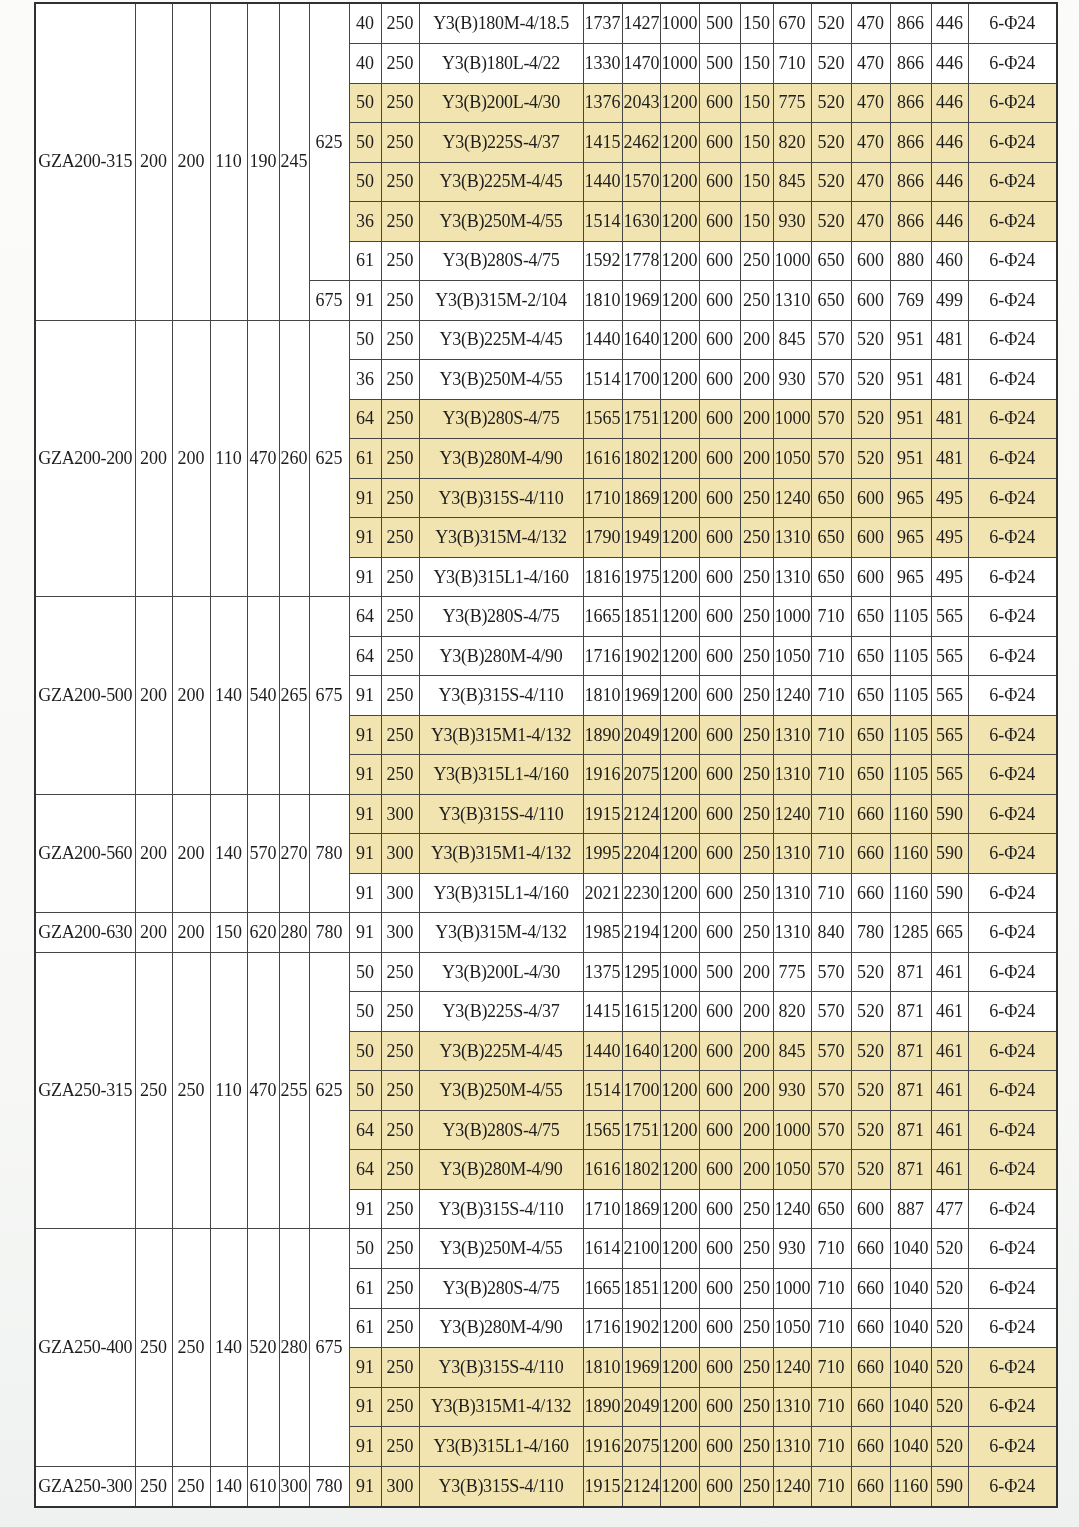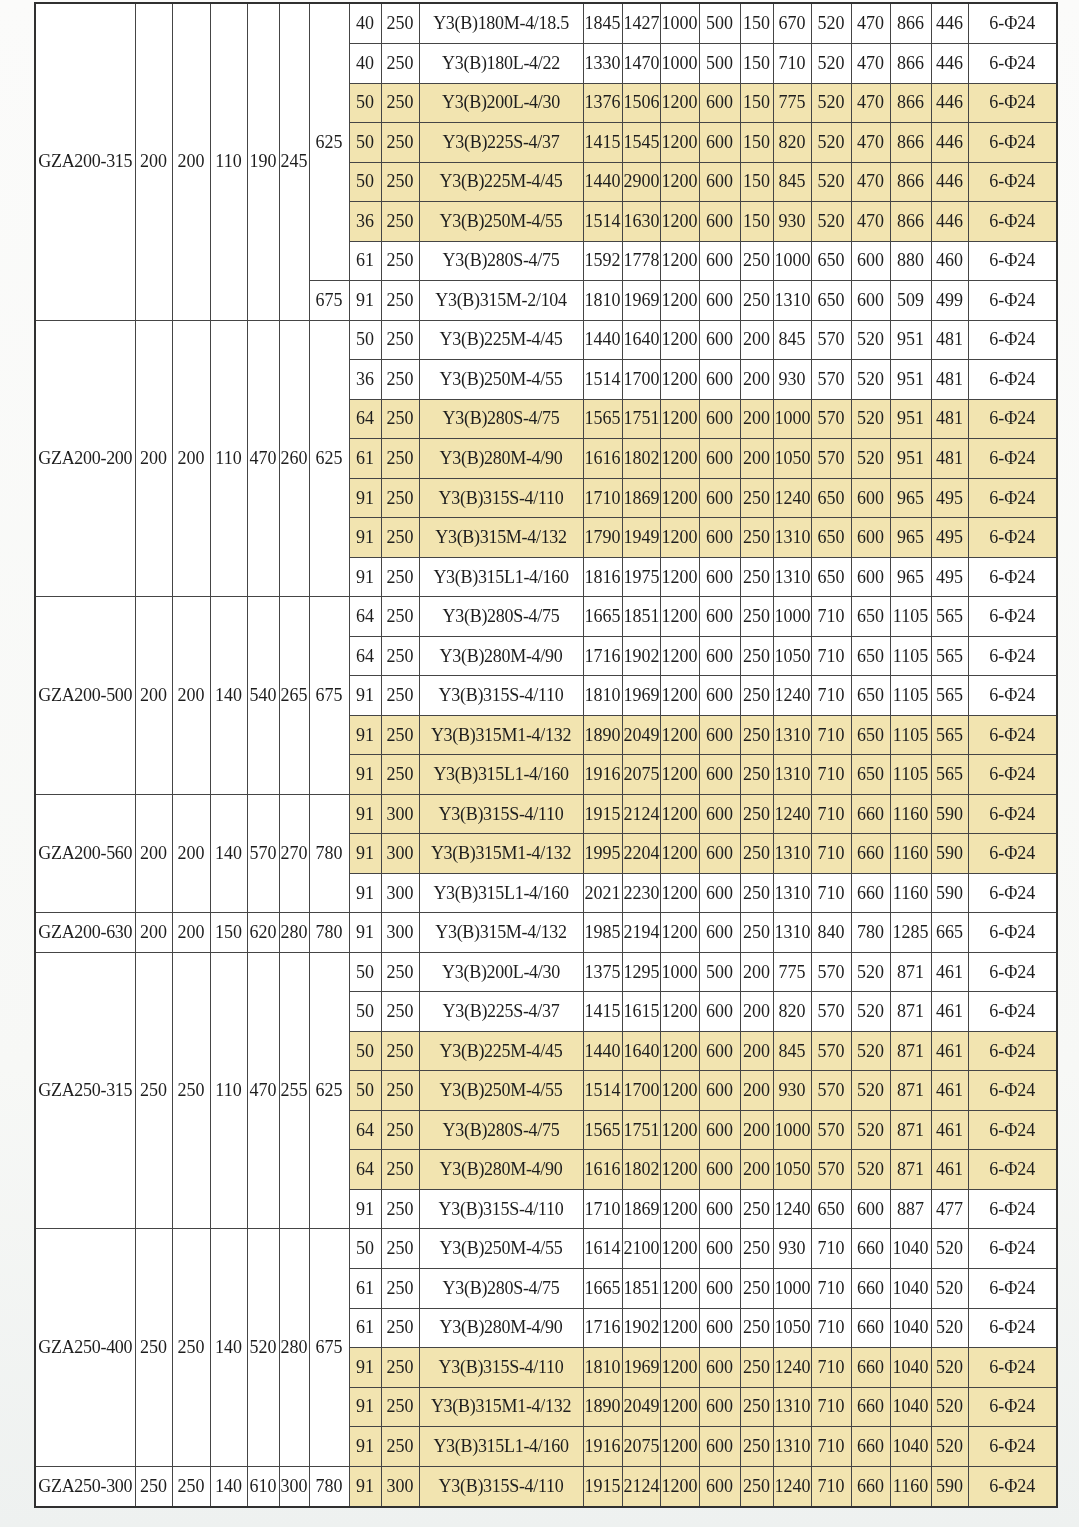--- a/index.html
+++ b/index.html
@@ -61,21 +61,21 @@
           <td rowspan="8" class="model-cell">GZA200-315</td>
           <td rowspan="8">200</td>
           <td rowspan="8">200</td>
           <td rowspan="8">110</td>
           <td rowspan="8">190</td>
           <td rowspan="8">245</td>
           <td rowspan="7">625</td>
           <td>40</td>
           <td>250</td>
           <td class="motor-cell">Y3(B)180M-4/18.5</td>
-          <td>1845</td>
+          <td>1737</td>
           <td>1427</td>
           <td>1000</td>
           <td>500</td>
           <td>150</td>
           <td>670</td>
           <td>520</td>
           <td>470</td>
           <td>866</td>
           <td>446</td>
           <td>6-Φ24</td>
@@ -94,53 +94,53 @@
           <td>470</td>
           <td>866</td>
           <td>446</td>
           <td>6-Φ24</td>
         </tr>
         <tr>
           <td class="hl">50</td>
           <td class="hl">250</td>
           <td class="hl motor-cell">Y3(B)200L-4/30</td>
           <td class="hl">1376</td>
-          <td class="hl">1506</td>
+          <td class="hl">2043</td>
           <td class="hl">1200</td>
           <td class="hl">600</td>
           <td class="hl">150</td>
           <td class="hl">775</td>
           <td class="hl">520</td>
           <td class="hl">470</td>
           <td class="hl">866</td>
           <td class="hl">446</td>
           <td class="hl">6-Φ24</td>
         </tr>
         <tr>
           <td class="hl">50</td>
           <td class="hl">250</td>
           <td class="hl motor-cell">Y3(B)225S-4/37</td>
           <td class="hl">1415</td>
-          <td class="hl">1545</td>
+          <td class="hl">2462</td>
           <td class="hl">1200</td>
           <td class="hl">600</td>
           <td class="hl">150</td>
           <td class="hl">820</td>
           <td class="hl">520</td>
           <td class="hl">470</td>
           <td class="hl">866</td>
           <td class="hl">446</td>
           <td class="hl">6-Φ24</td>
         </tr>
         <tr>
           <td class="hl">50</td>
           <td class="hl">250</td>
           <td class="hl motor-cell">Y3(B)225M-4/45</td>
           <td class="hl">1440</td>
-          <td class="hl">2900</td>
+          <td class="hl">1570</td>
           <td class="hl">1200</td>
           <td class="hl">600</td>
           <td class="hl">150</td>
           <td class="hl">845</td>
           <td class="hl">520</td>
           <td class="hl">470</td>
           <td class="hl">866</td>
           <td class="hl">446</td>
           <td class="hl">6-Φ24</td>
         </tr>
@@ -182,21 +182,21 @@
           <td>250</td>
           <td class="motor-cell">Y3(B)315M-2/104</td>
           <td>1810</td>
           <td>1969</td>
           <td>1200</td>
           <td>600</td>
           <td>250</td>
           <td>1310</td>
           <td>650</td>
           <td>600</td>
-          <td>509</td>
+          <td>769</td>
           <td>499</td>
           <td>6-Φ24</td>
         </tr>
         <tr>
           <td rowspan="7" class="model-cell">GZA200-200</td>
           <td rowspan="7">200</td>
           <td rowspan="7">200</td>
           <td rowspan="7">110</td>
           <td rowspan="7">470</td>
           <td rowspan="7">260</td>

